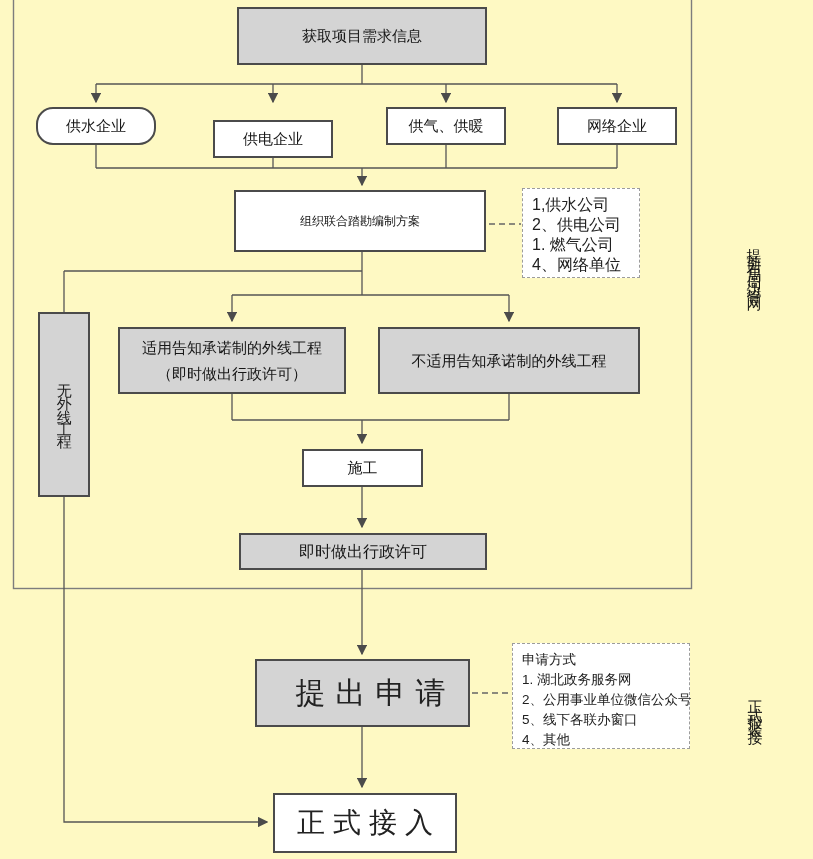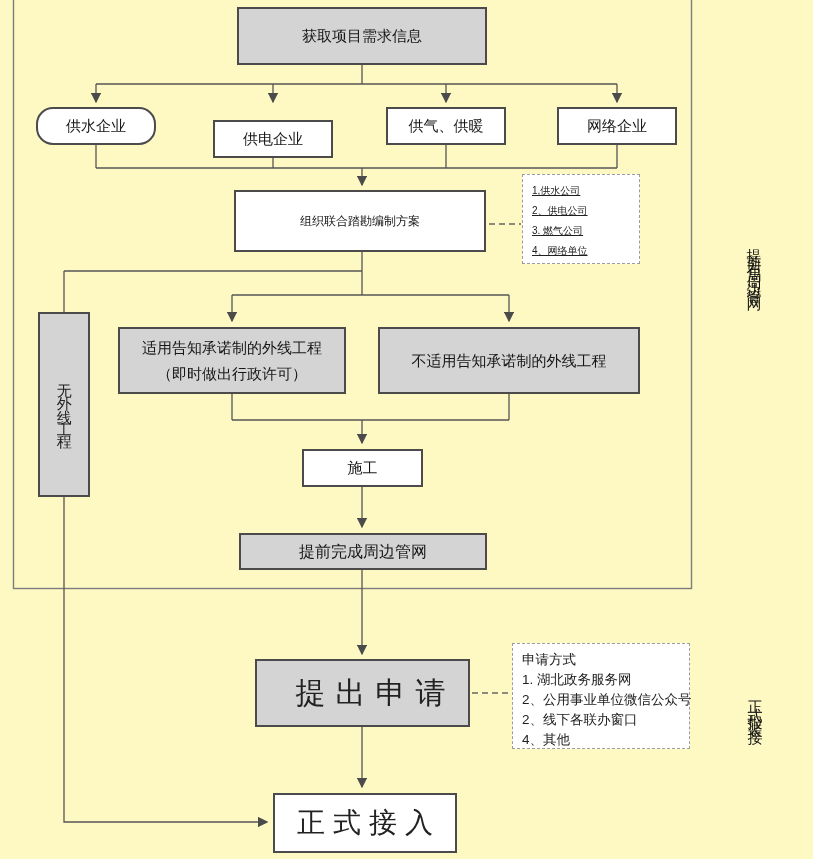--- a/index.html
+++ b/index.html
@@ -103,24 +103,24 @@
     <span>供气、供暖</span>
   </div>
   <div class="box" style="left:557px; top:107px; width:120px; height:38px;">
     <span>网络企业</span>
   </div>
 
   <div class="box" style="left:234px; top:190px; width:252px; height:62px; font-size:12px;">
     <span>组织联合踏勘编制方案</span>
   </div>
 
-  <div class="note" style="left:522px; top:174px; width:118px; height:90px; font-size:10px;text-decoration:underline;">
+  <div class="note" style="left:522px; top:188px; width:118px; height:90px; font-size:16px;">
     <div>1,供水公司</div>
     <div>2、供电公司</div>
-    <div>3. 燃气公司</div>
+    <div>1. 燃气公司</div>
     <div>4、网络单位</div>
   </div>
 
   <div class="box gray" style="left:38px; top:312px; width:52px; height:185px;">
     <span class="vtext">无外线工程</span>
   </div>
 
   <div class="box gray twoline" style="left:118px; top:327px; width:228px; height:67px;">
     <div>适用告知承诺制的外线工程</div>
     <div>（即时做出行政许可）</div>
@@ -128,32 +128,32 @@
 
   <div class="box gray twoline" style="left:378px; top:327px; width:262px; height:67px;">
     <div>不适用告知承诺制的外线工程</div>
   </div>
 
   <div class="box" style="left:302px; top:449px; width:121px; height:38px;">
     <span>施工</span>
   </div>
 
   <div class="box gray" style="left:239px; top:533px; width:248px; height:37px; font-size:16px;">
-    <span>提前完成周边管网</span>
+    <span>即时做出行政许可</span>
   </div>
 
   <div class="box gray big" style="left:255px; top:659px; width:215px; height:68px;">
     <span>提出申请</span>
   </div>
 
   <div class="note" style="left:512px; top:643px; width:178px; height:106px;">
     <div>申请方式</div>
     <div>1. 湖北政务服务网</div>
     <div>2、公用事业单位微信公众号</div>
-    <div>2、线下各联办窗口</div>
+    <div>5、线下各联办窗口</div>
     <div>4、其他</div>
   </div>
 
   <div class="box big2" style="left:273px; top:793px; width:184px; height:60px;">
     <span>正式接入</span>
   </div>
 
   <div class="vlabel" style="left:744px; top:236px;">提前布局周边管网</div>
   <div class="vlabel" style="left:745px; top:689px;">正式报装接</div>
 

